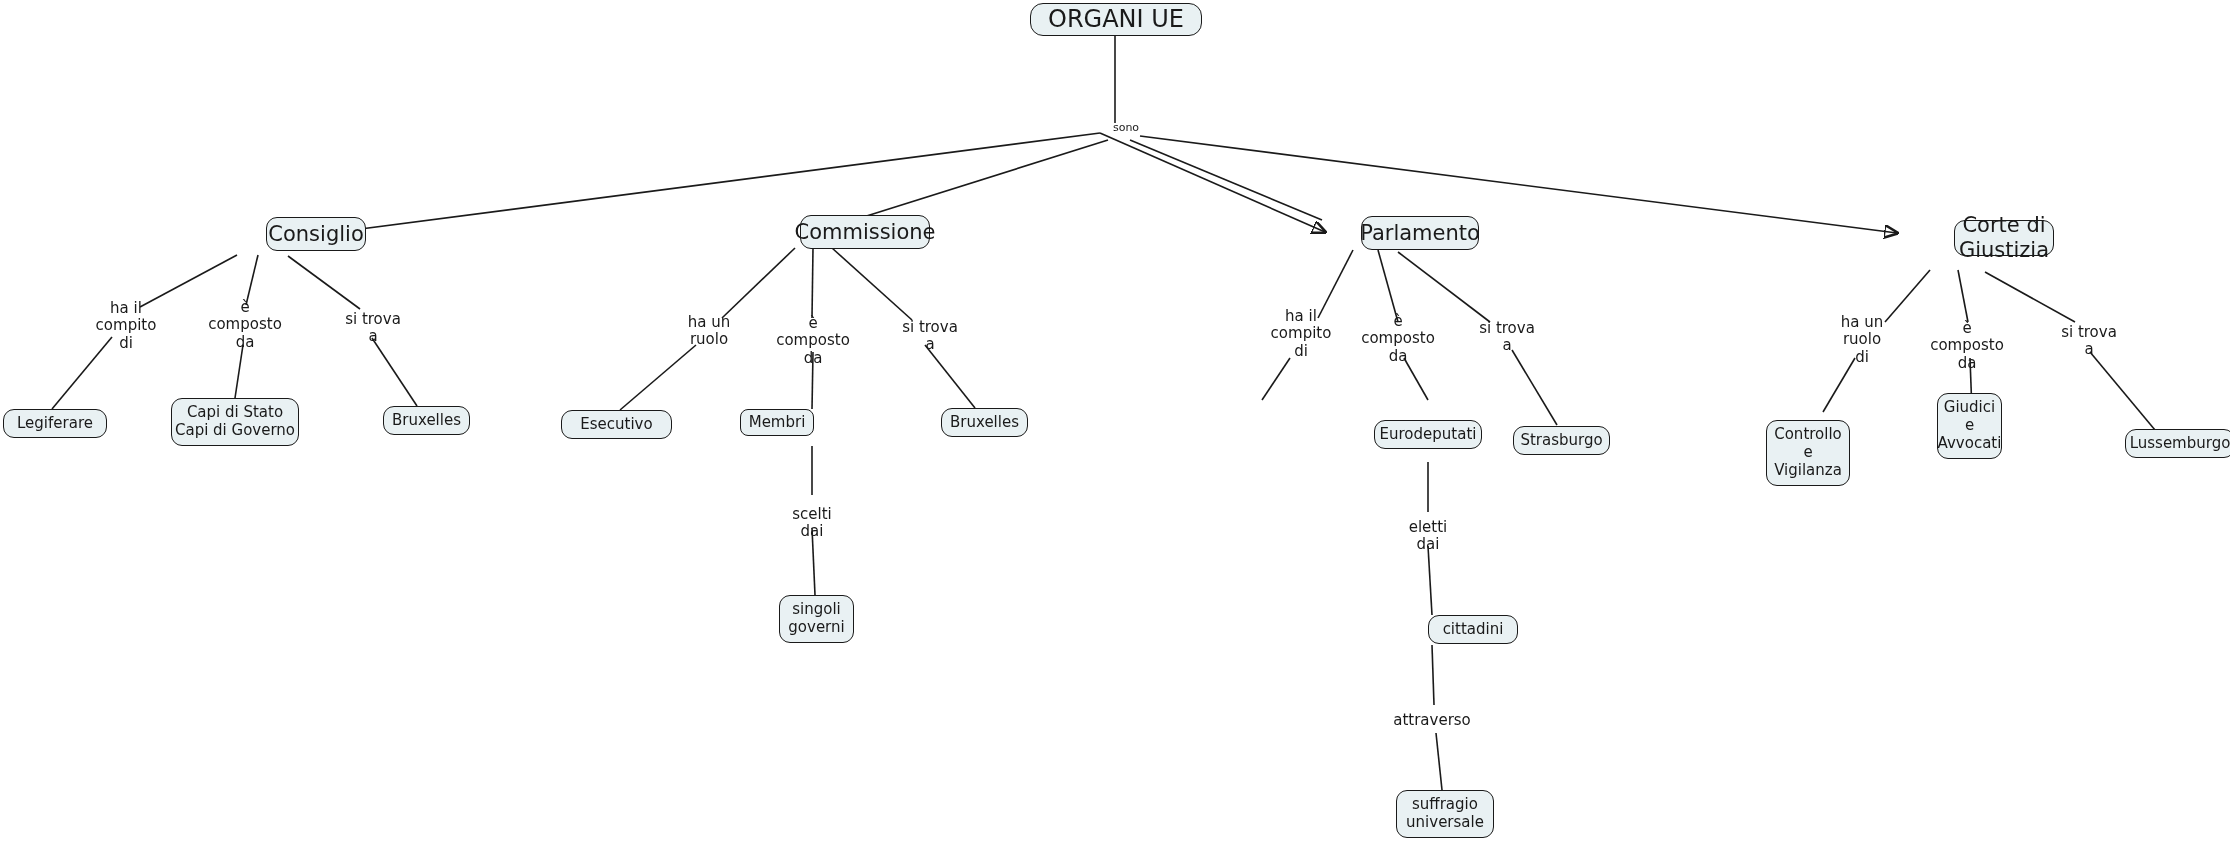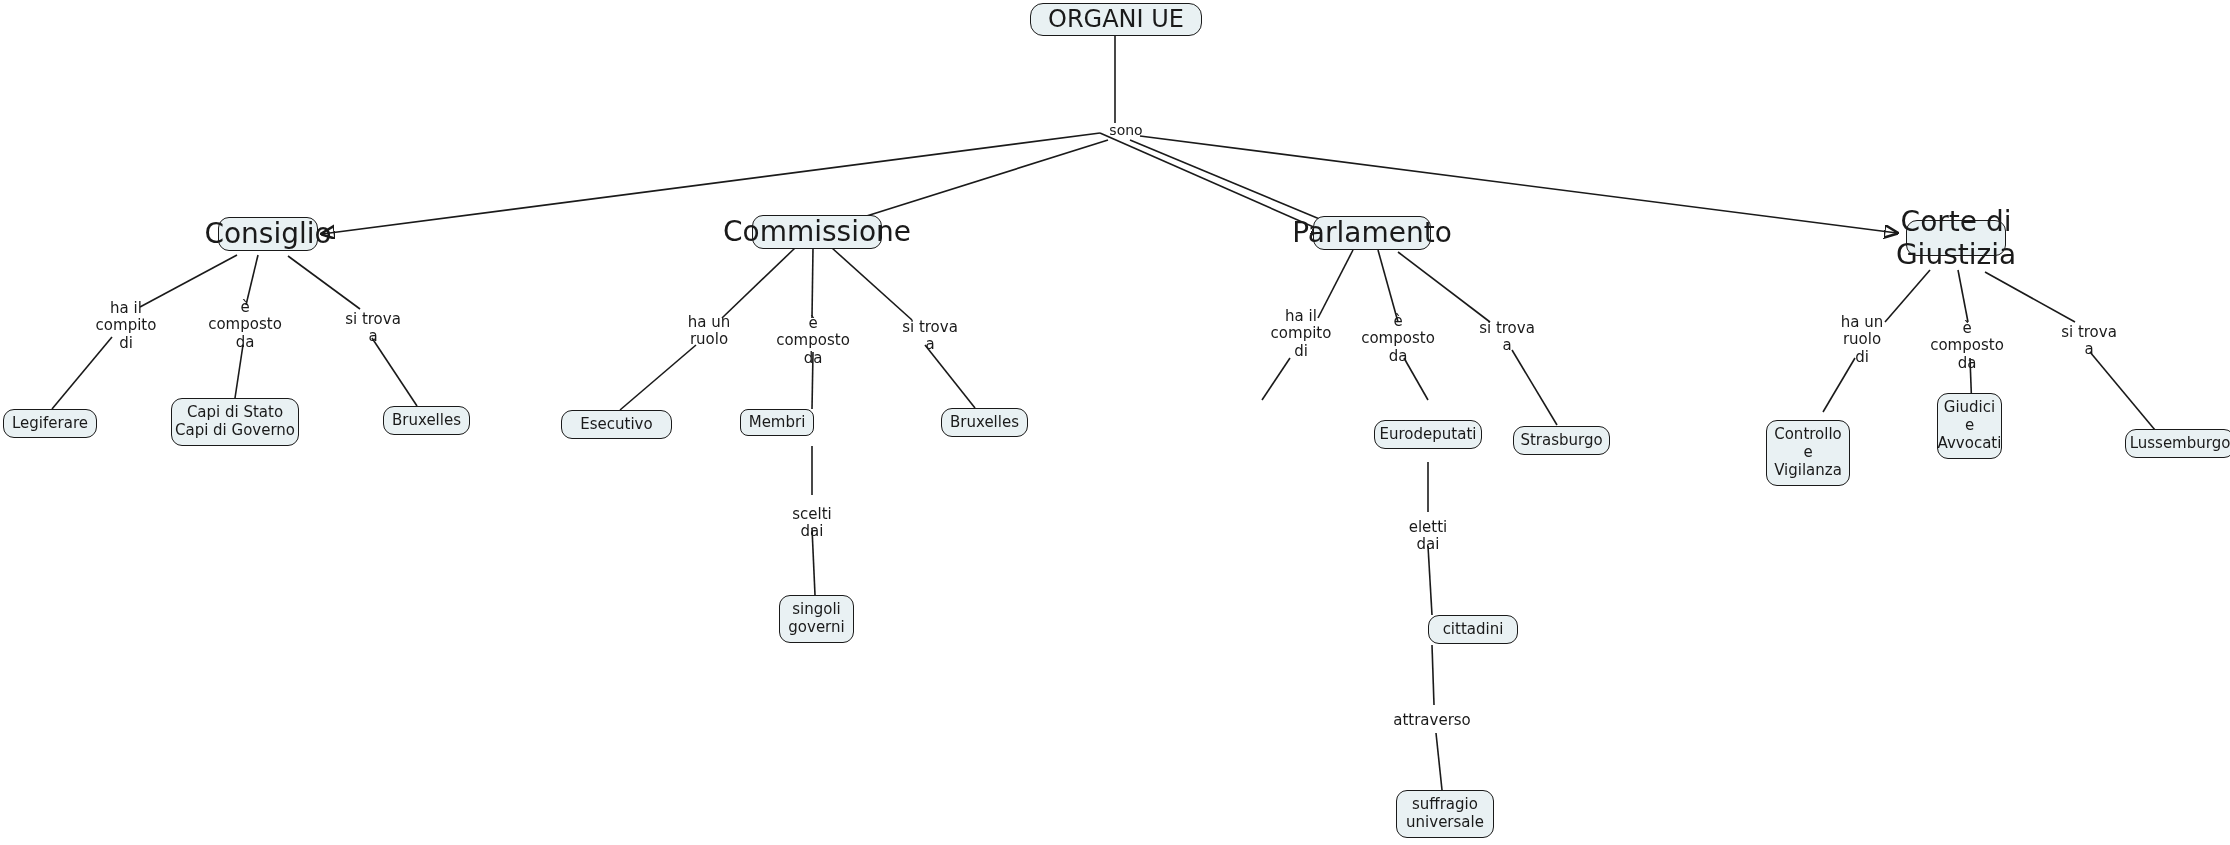--- a/index.html
+++ b/index.html
@@ -47,40 +47,41 @@
     color: #1a1a1a;
     line-height: 1.18;
     white-space: pre;
     padding: 3px 11px;
   }
   .node.root {
     font-size: 24px;
     border-radius: 13px;
   }
   .node.level1 {
-    font-size: 28px;
+    font-size: 21px;
+    margin-left: 48px;
   }
   .node.leaf {
     font-size: 15px;
   }
   .node-line {
     display: block;
   }
   .link-label {
     position: absolute;
     font-size: 15px;
     color: #1a1a1a;
     text-align: center;
     line-height: 1.15;
     white-space: pre;
     transform: translateX(-50%);
     background: transparent;
   }
   .link-label.small {
-    font-size: 14px;
+    font-size: 11px;
   }
 </style>
 </head>
 <body>
 
 <div id="map-root">
 
   <svg id="edges" viewBox="0 0 2230 845" xmlns="http://www.w3.org/2000/svg">
     <defs>
       <marker id="arrowhead" markerWidth="9" markerHeight="9" refX="8" refY="4" orient="auto" markerUnits="strokeWidth">
@@ -159,21 +160,21 @@
 
   <div class="node level1" style="left:1313px; top:216px; width:118px; height:34px;">
     <span class="node-line">Parlamento</span>
   </div>
 
   <div class="node level1" style="left:1906px; top:220px; width:100px; height:36px;">
     <span class="node-line">Corte di</span>
     <span class="node-line">Giustizia</span>
   </div>
 
-  <div class="node leaf" style="left:3px; top:409px; width:94px; height:29px;">
+  <div class="node leaf" style="left:3px; top:409px; width:104px; height:29px;">
     <span class="node-line">Legiferare</span>
   </div>
 
   <div class="node leaf" style="left:171px; top:398px; width:128px; height:48px;">
     <span class="node-line">Capi di Stato</span>
     <span class="node-line">Capi di Governo</span>
   </div>
 
   <div class="node leaf" style="left:383px; top:406px; width:87px; height:29px;">
     <span class="node-line">Bruxelles</span>

